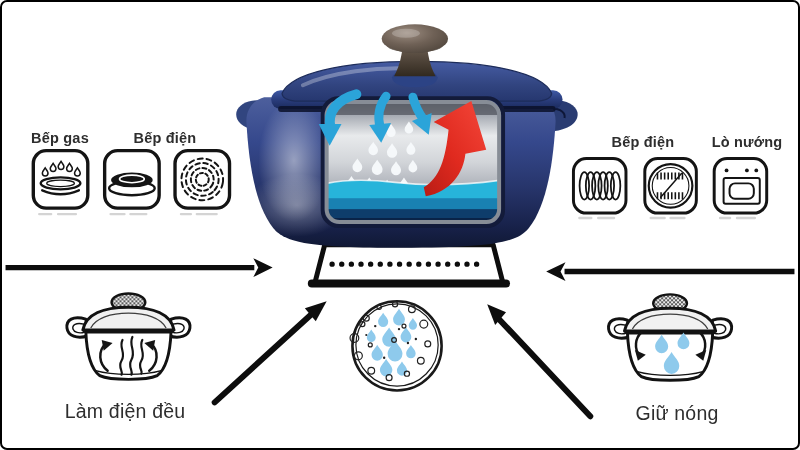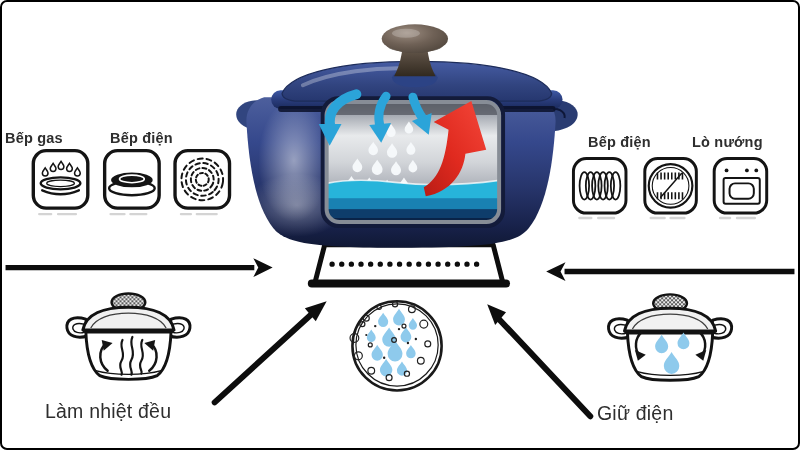--- a/index.html
+++ b/index.html
@@ -10,20 +10,21 @@
     border:2px solid #000;
     border-radius:7px;
     background:#ffffff;
     overflow:hidden;
     font-family:"Liberation Sans", sans-serif;
   }
   .frame svg.canvas{position:absolute;left:0;top:0;}
   .lbl{
     position:absolute;
     color:#2e2e2e;
+    text-align:center;
     font-family:"Liberation Sans", sans-serif;
     letter-spacing:.2px;
     white-space:nowrap;
     user-select:none;
   }
   .lbl-sm{font-size:14.5px;font-weight:600;width:110px;}
   .lbl-lg{font-size:19.5px;font-weight:500;width:160px;}
 </style>
 </head>
 <body>
@@ -322,16 +323,16 @@
       <polygon points="706,362 698,356 709,351" fill="#141414"></polygon>
     </g>
   </g>
 </svg>
 
 <div class="lbl lbl-sm" style="left:3px;top:128px;">Bếp gas</div>
 <div class="lbl lbl-sm" style="left:108px;top:128px;">Bếp điện</div>
 <div class="lbl lbl-sm" style="left:586px;top:132px;">Bếp điện</div>
 <div class="lbl lbl-sm" style="left:690px;top:132px;">Lò nướng</div>
 
-<div class="lbl lbl-lg" style="left:43px;top:398px;">Làm nhiệt đều</div>
-<div class="lbl lbl-lg" style="left:595px;top:400px;">Giữ điện</div>
+<div class="lbl lbl-lg" style="left:43px;top:398px;">Làm điện đều</div>
+<div class="lbl lbl-lg" style="left:595px;top:400px;">Giữ nóng</div>
 
 </div>
 
 </body></html>

